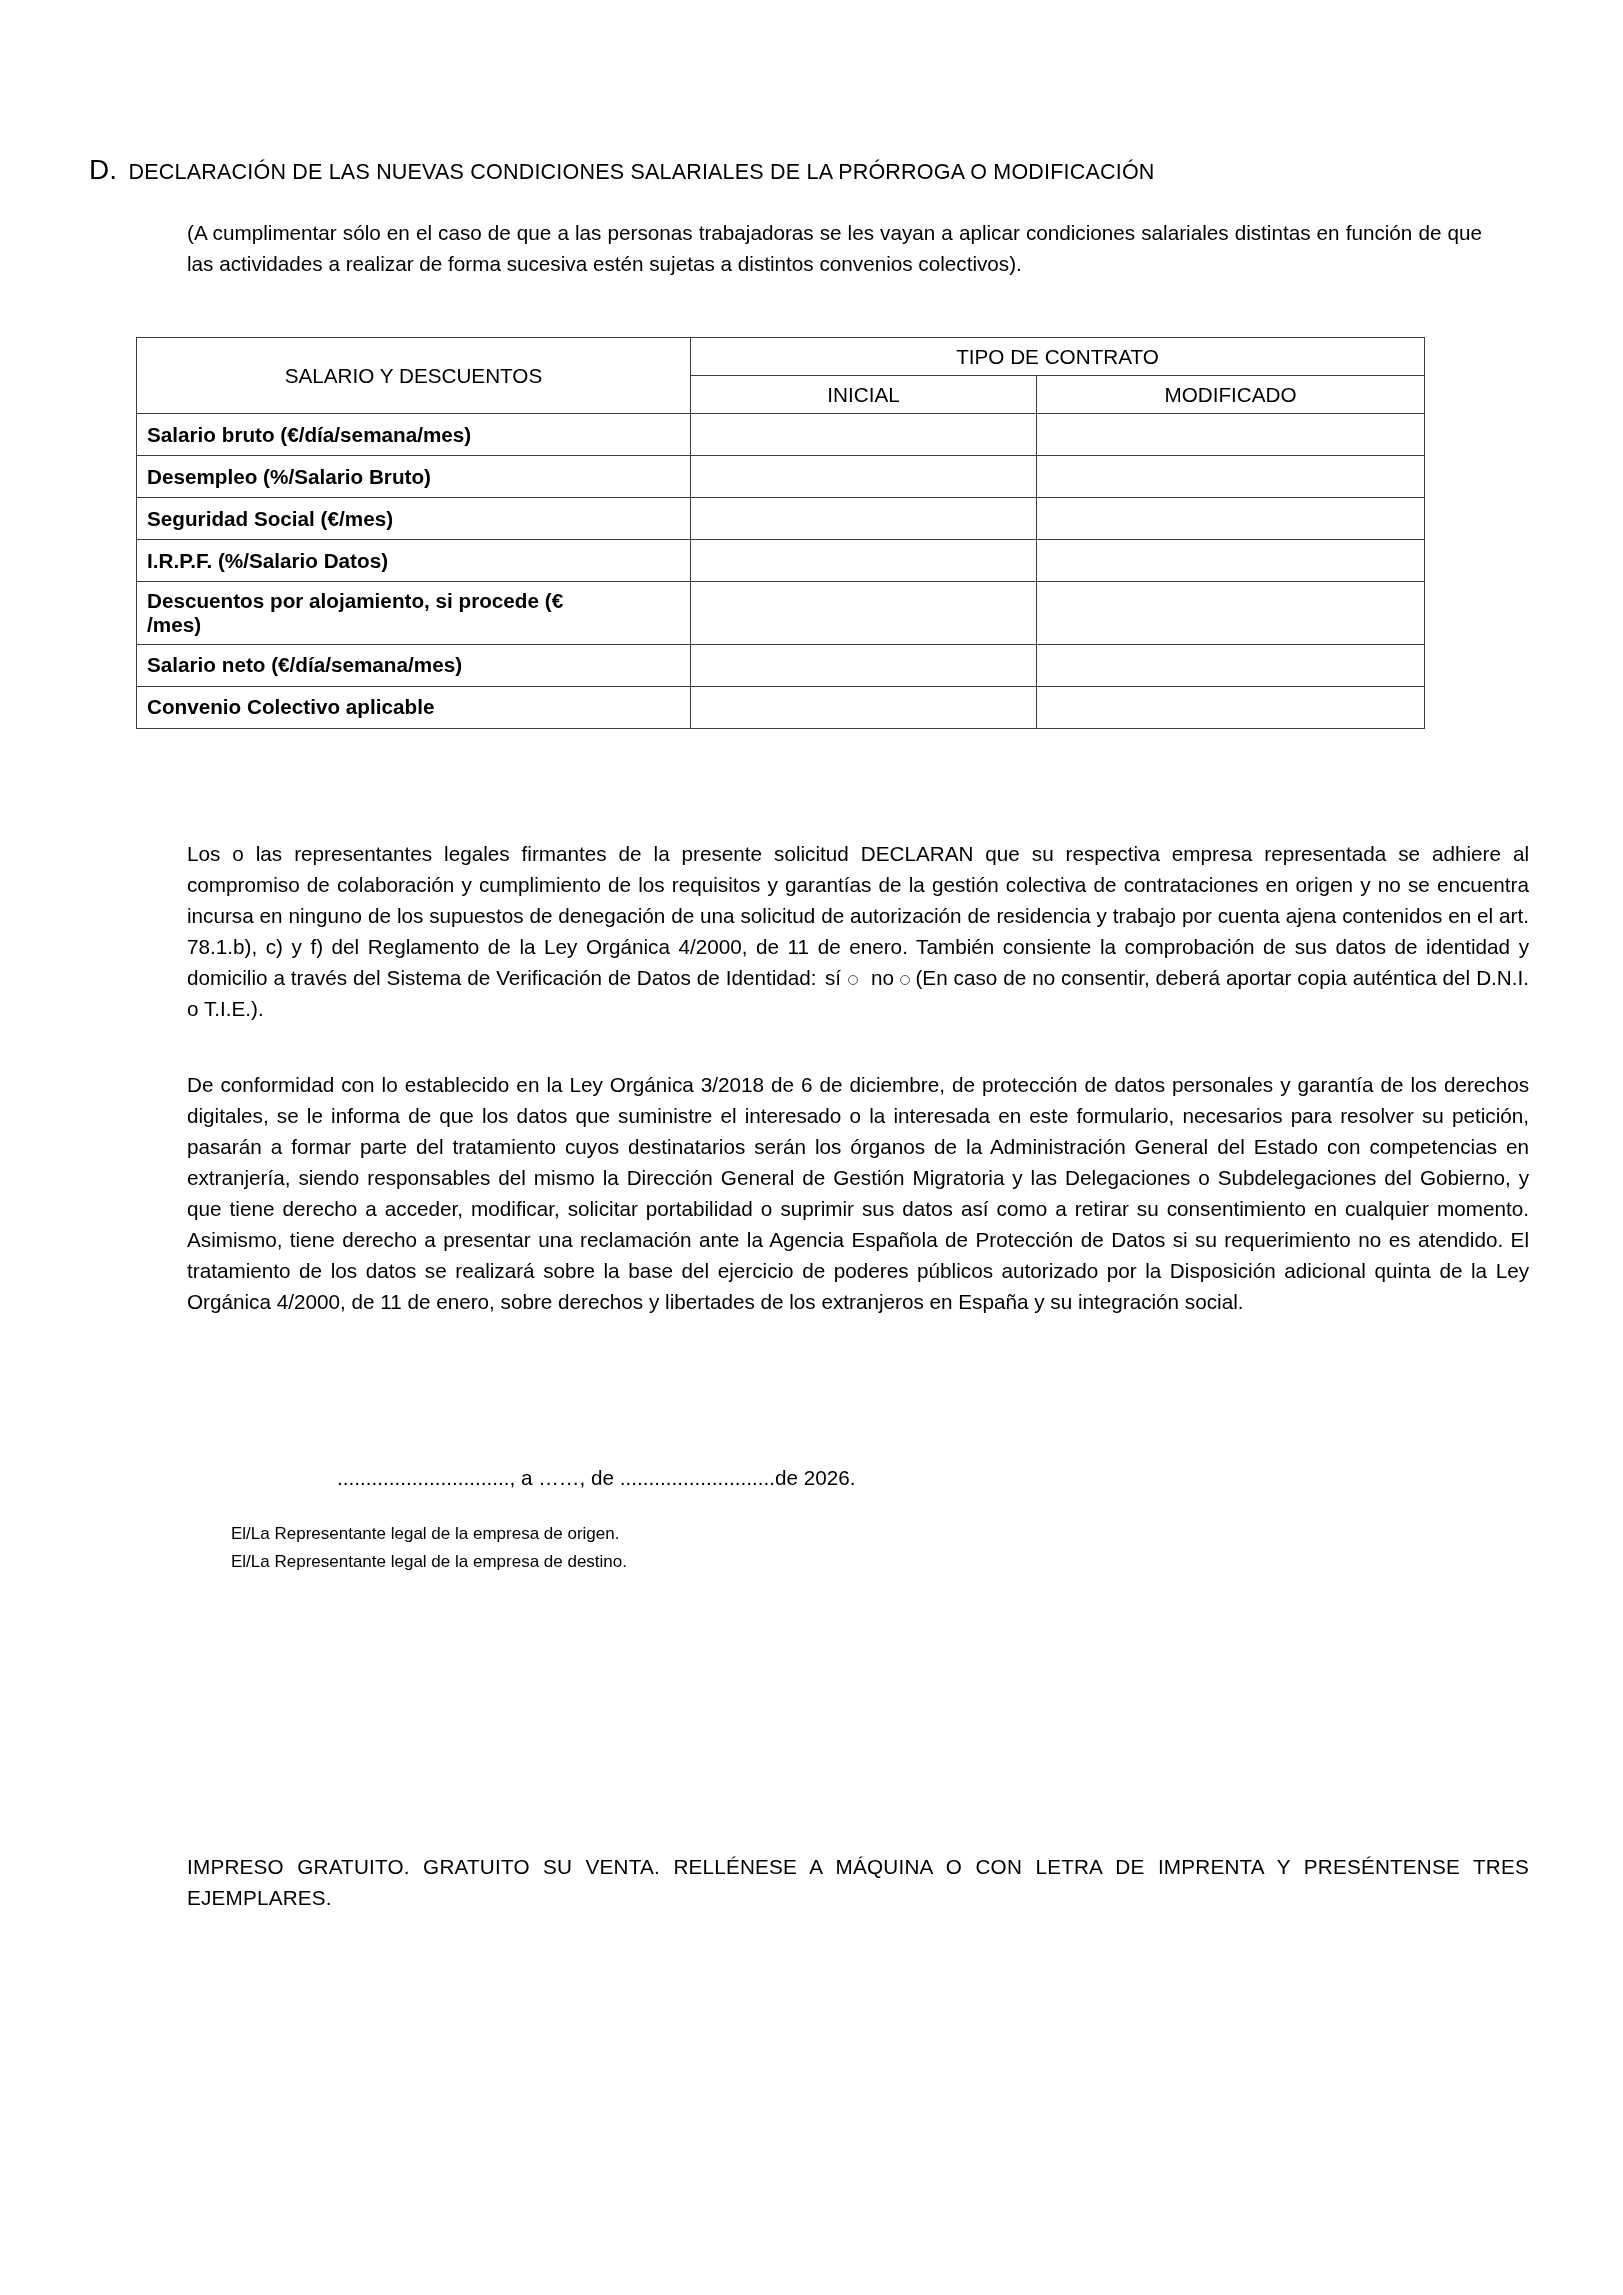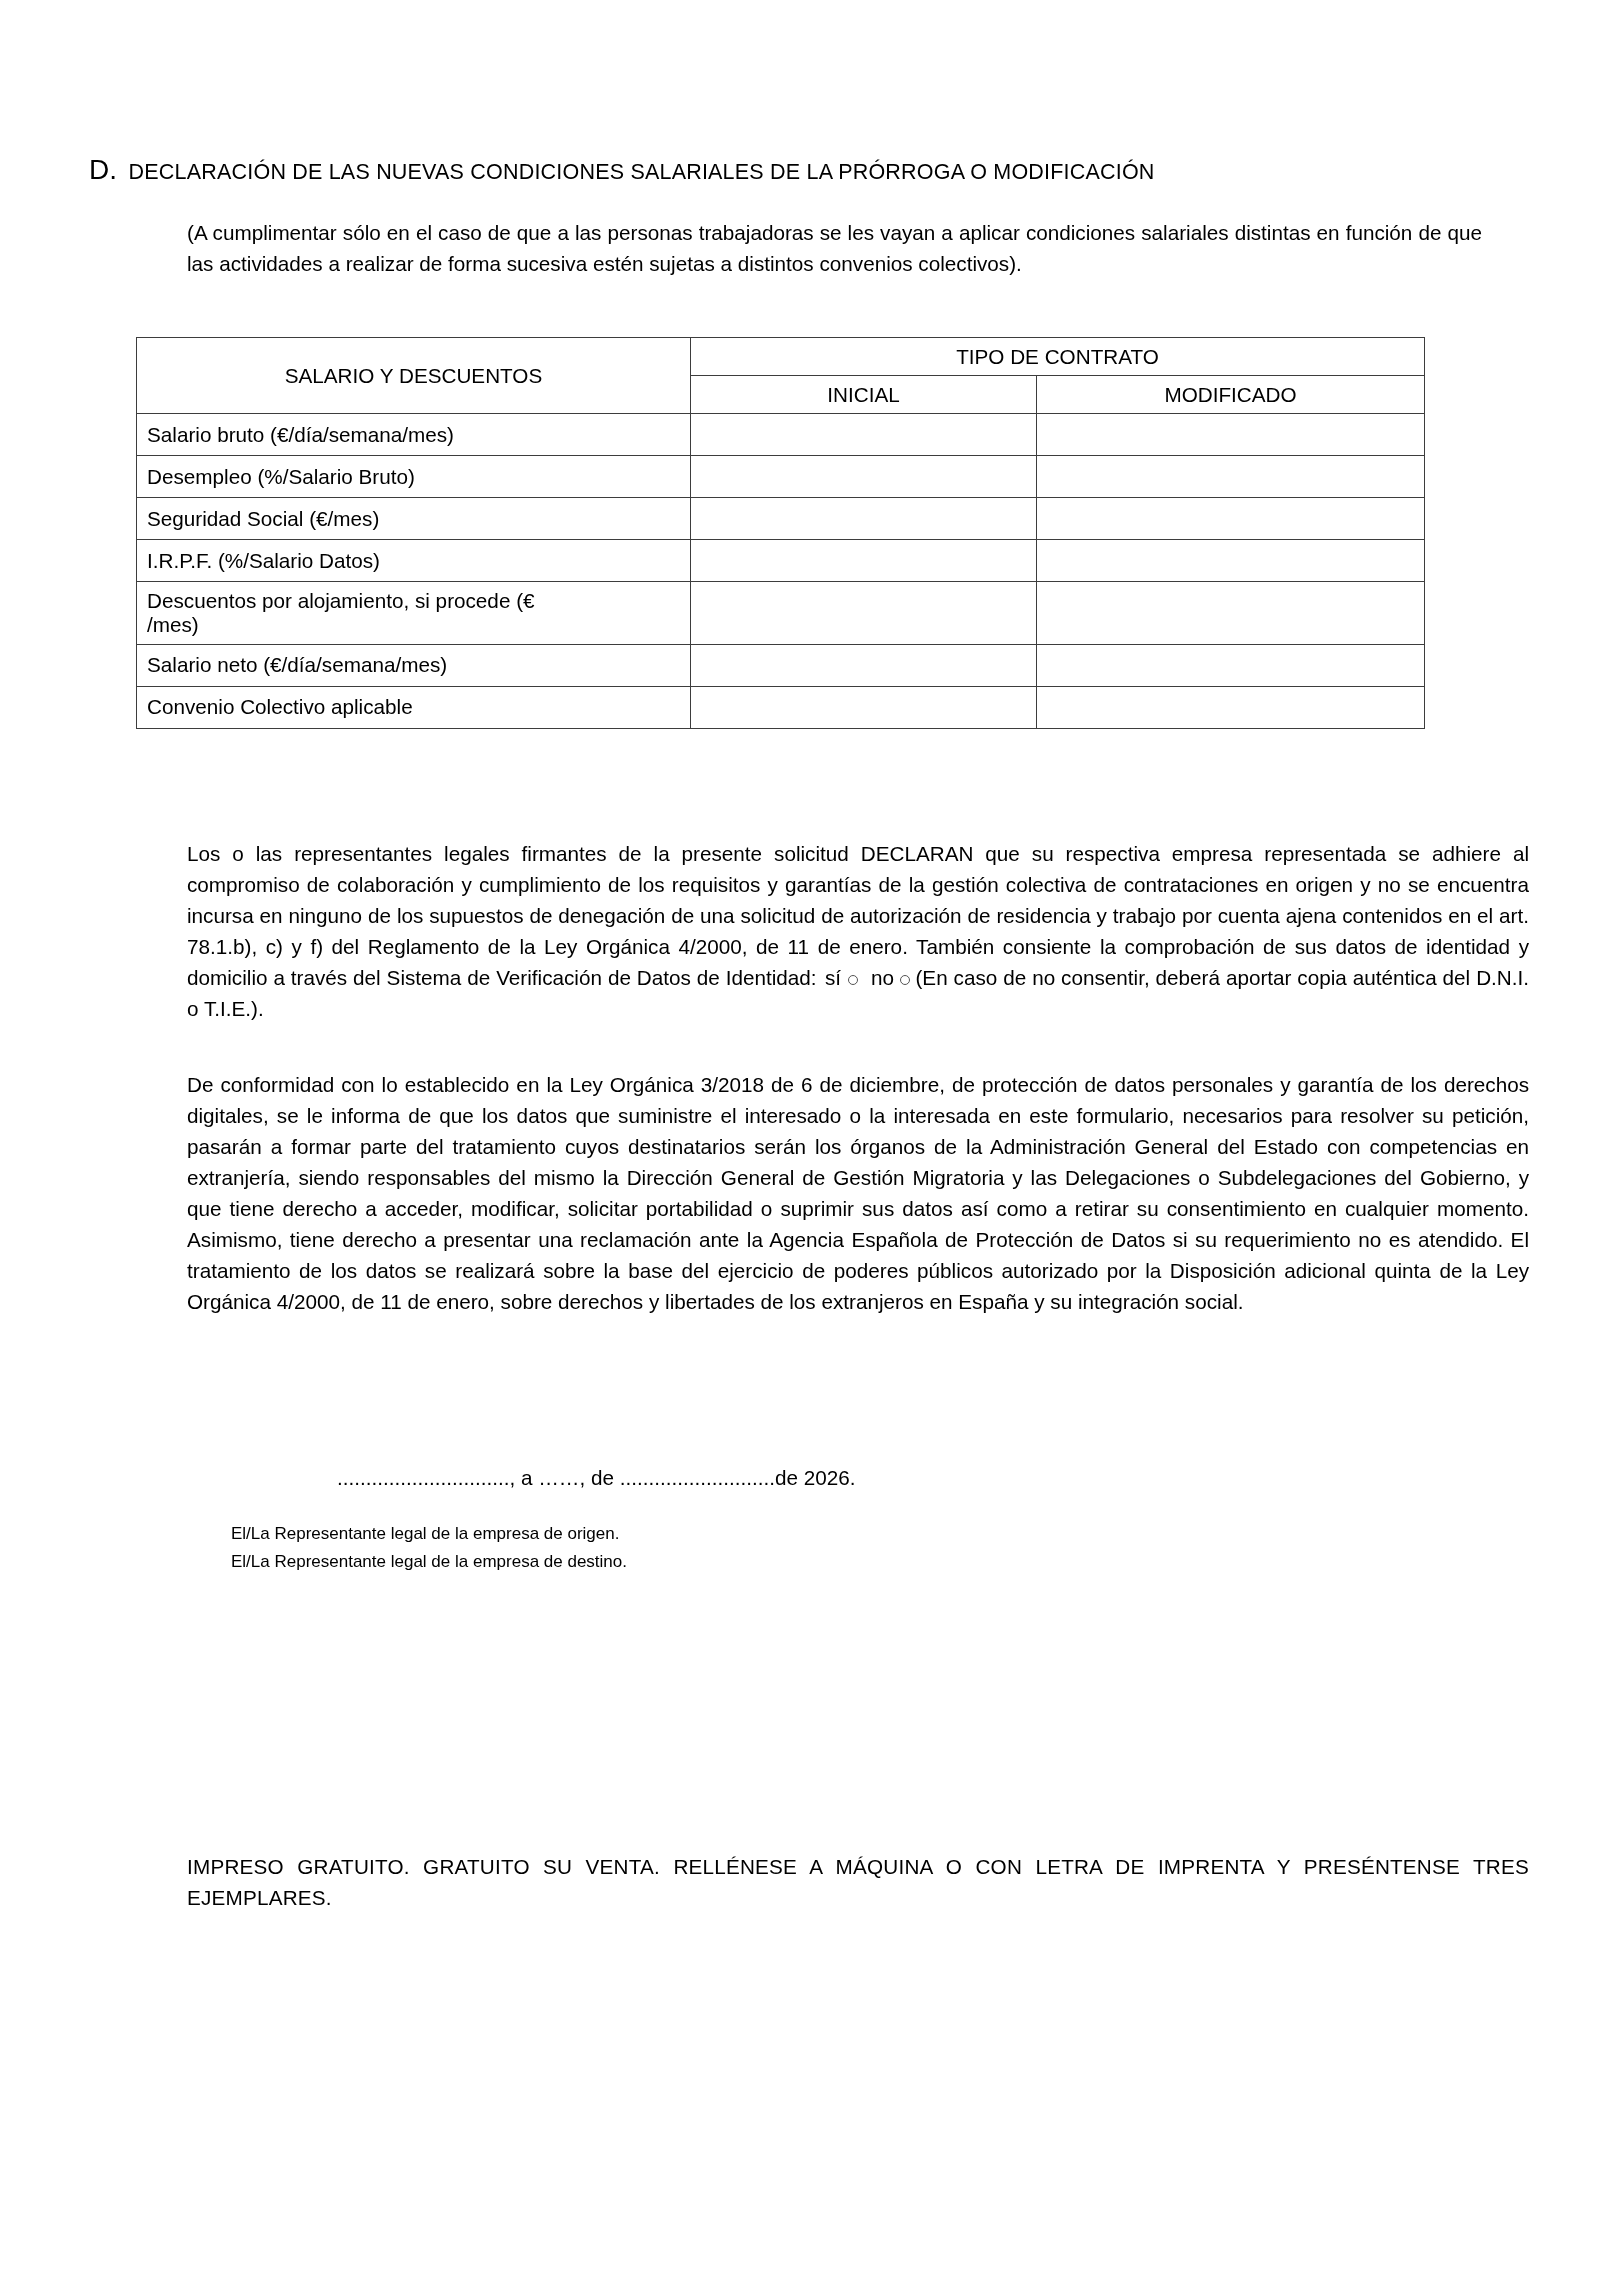--- a/index.html
+++ b/index.html
@@ -34,21 +34,21 @@
     padding:6.6px 10px;
     vertical-align:middle;
     font-weight:normal;
   }
   .salary-table .c1 { width:554px; }
   .salary-table .c2 { width:346px; }
   .salary-table .c3 { width:388px; }
   .salary-table .center { text-align:center; }
   .salary-table thead td { height:33px; }
   .salary-table tbody td { height:42px; }
-  .salary-table td.label { white-space:pre-line; }
+  .salary-table td.label { white-space:pre-line;font-weight:bold; }
   .salary-table td.fill { background:#fff; }
 
   
   .para {
     position:absolute; left:187px; width:1342px;
     font-size:20.7px; line-height:31px; text-align:justify;
   }
   .declaration { top:838px; }
   .data-protection { top:1069px; }
 

